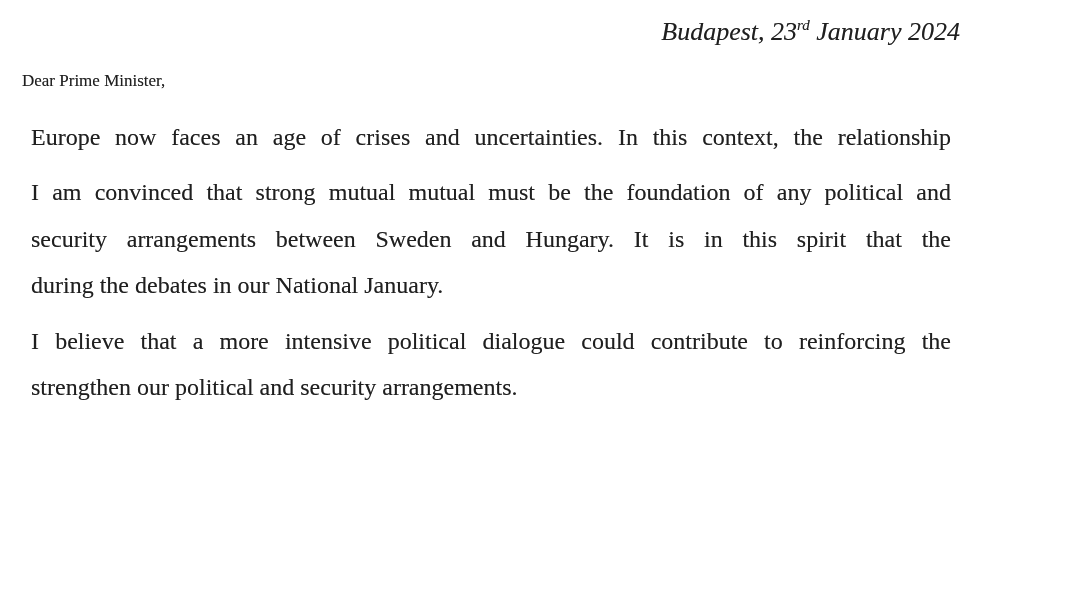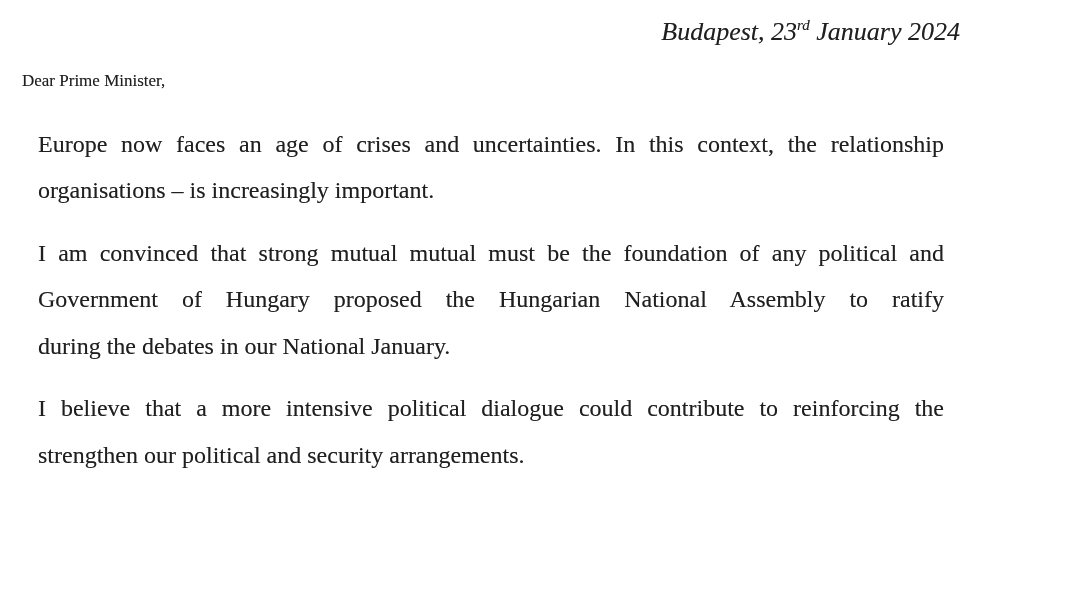--- a/index.html
+++ b/index.html
@@ -38,21 +38,21 @@
     line-height: 0;
   }
   .salutation {
     height: 46.5px;
     line-height: 46.5px;
     font-size: 17px;
     white-space: nowrap;
     overflow: hidden;
   }
   .para {
-    margin: 16px;
+    margin: 9px;
   }
   .line {
     height: 46.5px;
     line-height: 46.5px;
     font-size: 24px;
     overflow: hidden;
   }
   .line.j {
     text-align: justify;
     text-align-last: justify;
@@ -66,25 +66,24 @@
 
     <div class="dateline">
       <span>Budapest, 23</span><sup>rd</sup><span> January 2024</span>
     </div>
 
     <div class="salutation">Dear Prime Minister,</div>
 
     <div id="paragraphs">
         <div class="para">
           <div class="line j">Europe now faces an age of crises and uncertainties. In this context, the relationship</div>
-          <div class="line">organisations – is increasingly important.</div>
         </div>
         <div class="para">
           <div class="line j">I am convinced that strong mutual mutual must be the foundation of any political and</div>
-          <div class="line j">Government of Hungary proposed the Hungarian National Assembly to ratify</div>
+          <div class="line j">security arrangements between Sweden and Hungary. It is in this spirit that the</div>
           <div class="line">during the debates in our National January.</div>
         </div>
         <div class="para">
           <div class="line j">I believe that a more intensive political dialogue could contribute to reinforcing the</div>
           <div class="line">strengthen our political and security arrangements.</div>
         </div>
       </div>
 
   </div>
 </div>

